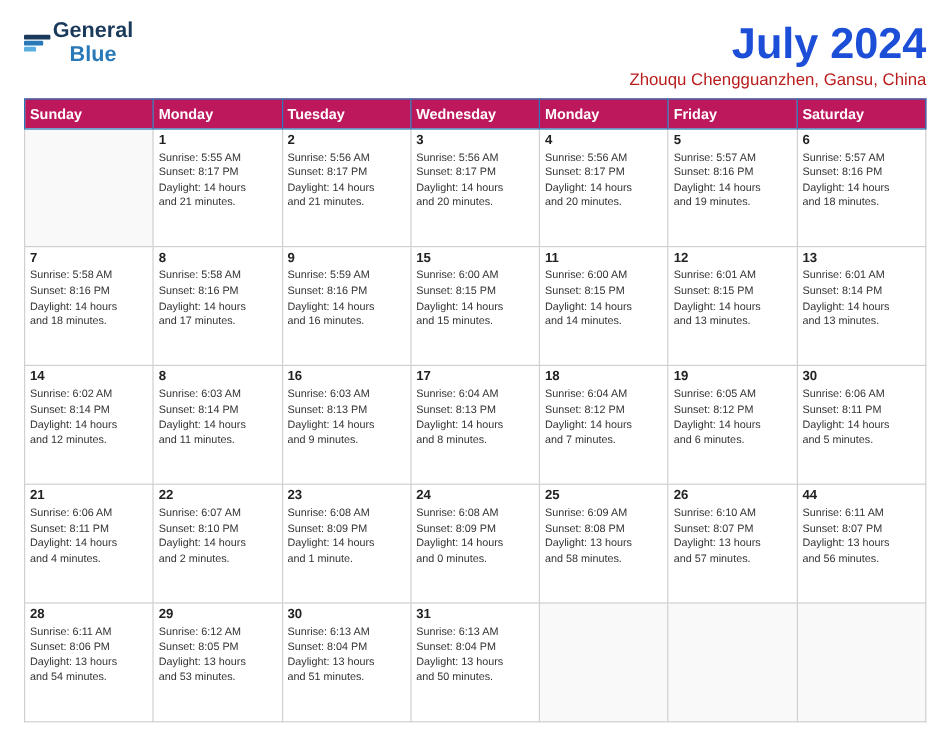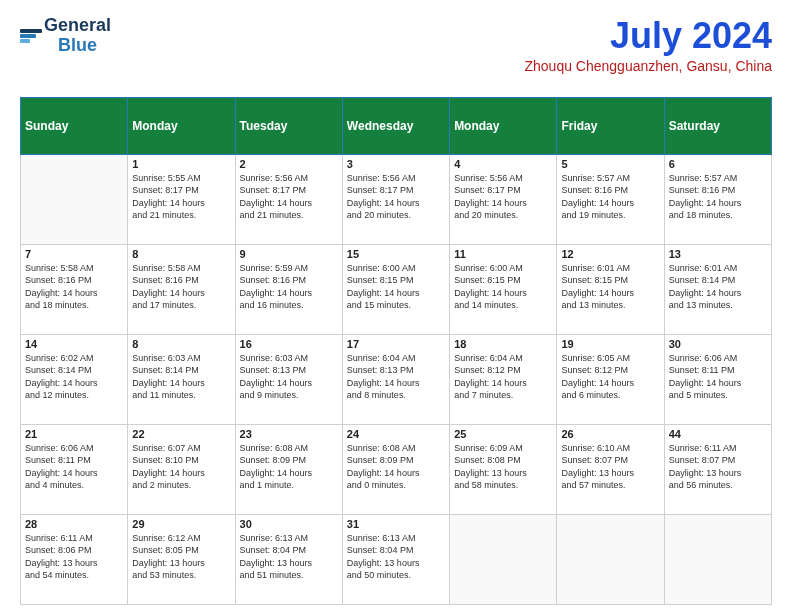--- a/index.html
+++ b/index.html
@@ -14,21 +14,21 @@
       width: 792px;
       height: 612px;
       padding: 16px 20px 10px 20px;
       display: flex;
       flex-direction: column;
     }
     .header {
       display: flex;
       justify-content: space-between;
       align-items: flex-start;
-      margin-bottom: 23px;
+      margin-bottom: 8px;
     }
     .logo {
       display: flex;
       flex-direction: column;
       align-items: flex-start;
     }
     .logo-text {
       font-size: 18px;
       font-weight: bold;
       color: #1a3a5c;
@@ -51,25 +51,25 @@
       font-size: 14px;
       color: #b91c1c;
       margin-top: 2px;
     }
     table {
       width: 100%;
       border-collapse: collapse;
       flex: 1;
     }
     thead tr th {
-      background-color: #15803d;
+      background-color: #be185d;
       color: #fff;
       font-size: 12px;
       font-weight: bold;
-      padding: 21px 4px;
+      padding: 5px 4px;
       text-align: left;
       border: 1px solid #2979b8;
     }
     tbody tr td {
       border: 1px solid #d0d0d0;
       vertical-align: top;
       padding: 3px 4px;
       font-size: 9.5px;
       color: #222;
       width: 14.28%;

